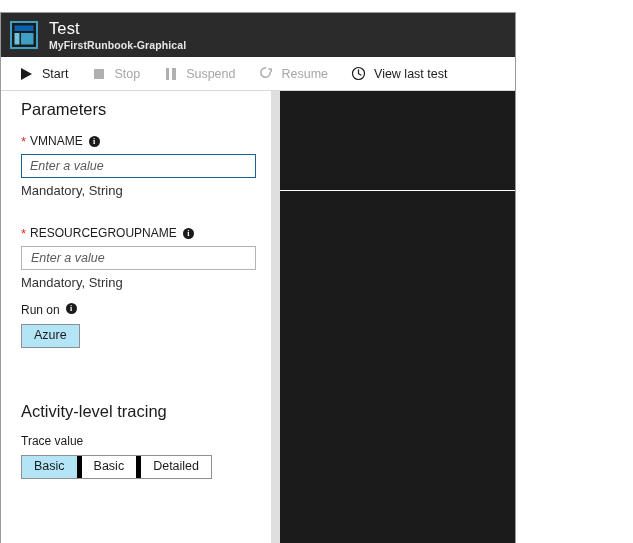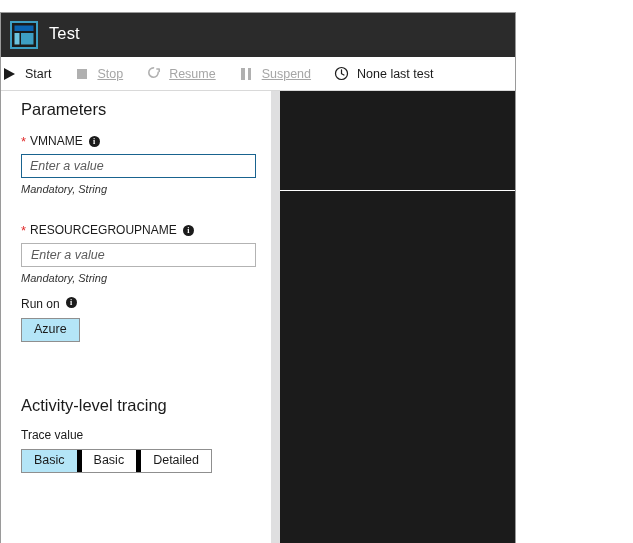--- a/index.html
+++ b/index.html
@@ -66,20 +66,21 @@
   .commandbar {
     position: absolute;
     left: 0; top: 44px;
     width: 631px;
     height: 34px;
     background: #ffffff;
     border-bottom: 1px solid #d9d9d9;
     display: flex;
     align-items: center;
     box-sizing: border-box;
+    padding-left: 17px;
   }
   .cmd {
     display: flex;
     align-items: center;
     height: 100%;
     margin-right: 22px;
     cursor: pointer;
     user-select: none;
   }
   .cmd.disabled { cursor: default; }
@@ -90,21 +91,21 @@
     display: flex;
     align-items: center;
     justify-content: center;
     flex: 0 0 auto;
   }
   .cmd-label {
     font-size: 12.5px;
     color: #1b1b1b;
     white-space: nowrap;
   }
-  .cmd.disabled .cmd-label { color: #a6a6a6; text-decoration: underline; }
+  .cmd.disabled .cmd-label { color: #a6a6a6; }
 
   
   .ico-play {
     width: 0; height: 0;
     border-left: 11px solid #1b1b1b;
     border-top: 6.5px solid transparent;
     border-bottom: 6.5px solid transparent;
   }
   .ico-stop {
     width: 10px; height: 10px;
@@ -204,22 +205,21 @@
   .text-input::placeholder {
     color: #5c5c5c;
     font-style: italic;
     opacity: 1;
   }
   .text-input.focused {
     border: 1px solid #19638f;
     padding-left: 8px;
   }
   .hint {
-    font-size: 11px;
-    font-style: italic;
+    font-size: 13px;
     color: #333333;
   }
   .plain-label {
     font-size: 12px;
     color: #1b1b1b;
     display: flex;
   }
 
   
   .toggle-group {
@@ -250,67 +250,68 @@
 
   <div class="titlebar">
     <svg class="app-icon" viewBox="0 0 28 28">
       <rect x="1" y="1" width="26" height="26" fill="#1b1b1b" stroke="#3d9fc4" stroke-width="2"></rect>
       <rect x="4.5" y="4.5" width="19" height="5.5" fill="#0a63b0"></rect>
       <rect x="4.5" y="12" width="5" height="11.5" fill="#6cc4e0"></rect>
       <rect x="11" y="12" width="12.5" height="11.5" fill="#3d9fc4"></rect>
     </svg>
     <div class="title-text">
       <div class="title-main">Test</div>
+      <div class="title-sub">MyFirstRunbook-Graphical</div>
     </div>
   </div>
 
   <div class="commandbar">
 
     <div class="cmd">
       <span class="cmd-glyph">
         <span class="ico-play"></span>
       </span>
       <span class="cmd-label">Start</span>
     </div>
 
     <div class="cmd disabled">
       <span class="cmd-glyph">
         <span class="ico-stop"></span>
       </span>
       <span class="cmd-label">Stop</span>
+    </div>
+
+    <div class="cmd disabled">
+      <span class="cmd-glyph">
+        <span class="ico-suspend">
+            <i></i>
+            <i></i>
+          </span>
+      </span>
+      <span class="cmd-label">Suspend</span>
     </div>
 
     <div class="cmd disabled">
       <span class="cmd-glyph">
         <svg width="15" height="15" viewBox="0 0 16 16">
           <path d="M3 9.2 A5 5 0 1 1 8 14" fill="none" stroke="#b0b0b0" stroke-width="1.7" stroke-linecap="round" transform="rotate(180 8 8)"></path>
           <path d="M11.6 3.2 L14.1 3.2 L14.1 5.8" fill="none" stroke="#b0b0b0" stroke-width="1.7" stroke-linecap="round" stroke-linejoin="round"></path>
         </svg>
       </span>
       <span class="cmd-label">Resume</span>
     </div>
 
-    <div class="cmd disabled">
-      <span class="cmd-glyph">
-        <span class="ico-suspend">
-            <i></i>
-            <i></i>
-          </span>
-      </span>
-      <span class="cmd-label">Suspend</span>
-    </div>
-
     <div class="cmd">
       <span class="cmd-glyph">
         <svg width="15" height="15" viewBox="0 0 16 16">
           <circle cx="8" cy="8" r="6.4" fill="none" stroke="#1b1b1b" stroke-width="1.3"></circle>
           <path d="M8 4.2 L8 8.2 L10.6 9.6" fill="none" stroke="#1b1b1b" stroke-width="1.3" stroke-linecap="round"></path>
         </svg>
       </span>
-      <span class="cmd-label">None last test</span>
+      <span class="cmd-label">View last test</span>
     </div>
 
   </div>
 
   <div class="left-pane">
 
     <div class="section">
       <div class="section-title" style="margin-top:9px;">Parameters</div>
 
       <div class="field-label" style="margin-top:15px;">

